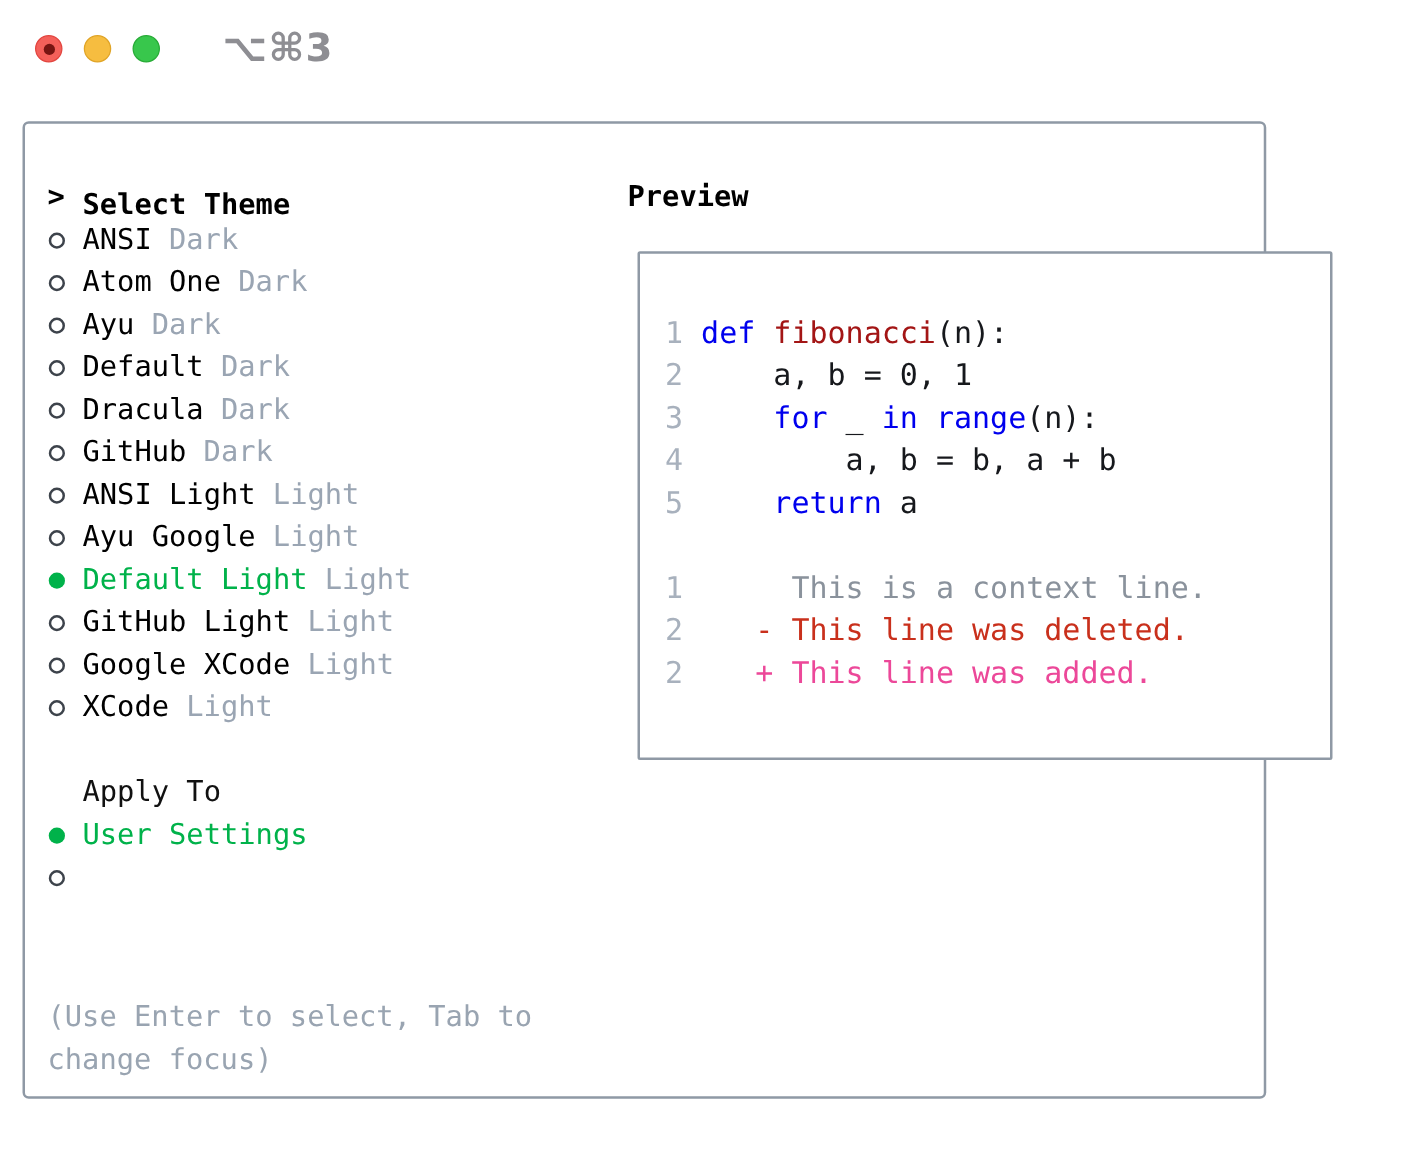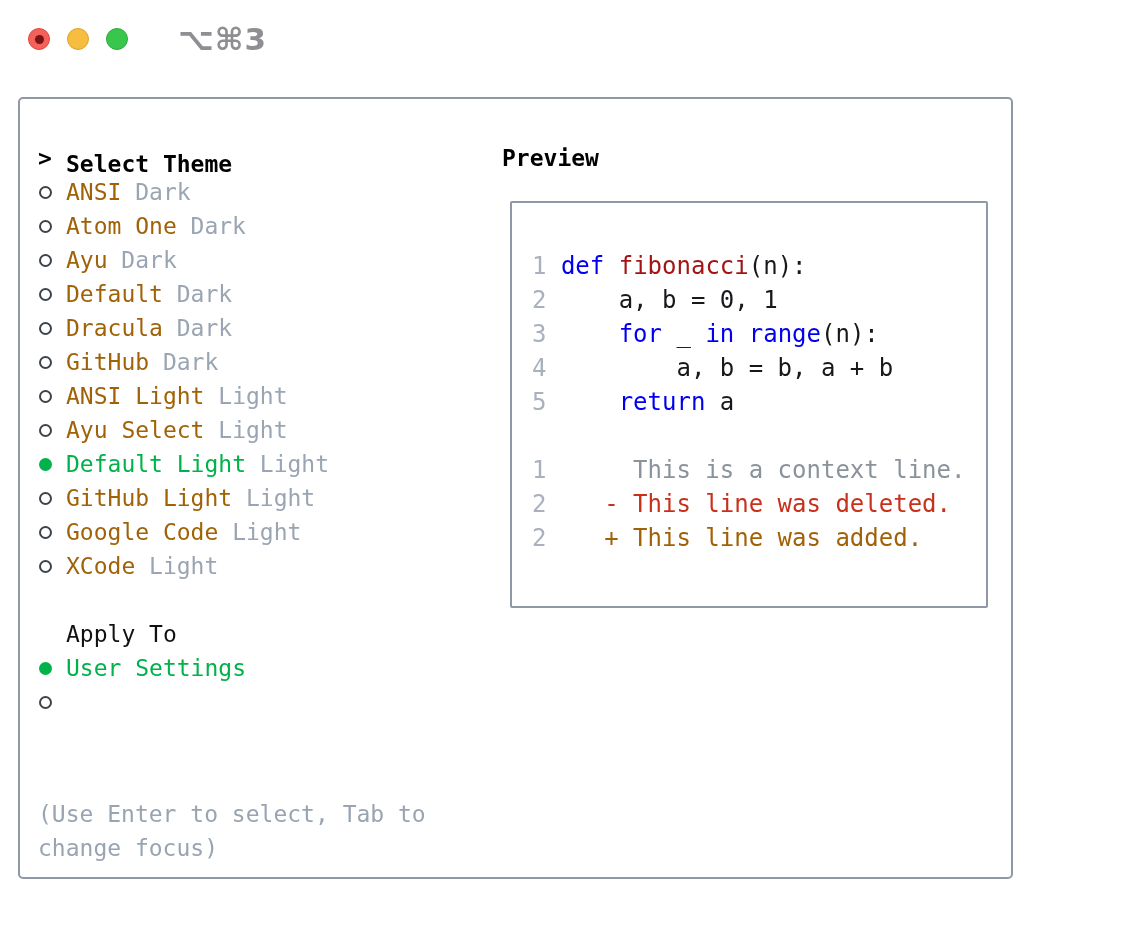--- a/index.html
+++ b/index.html
@@ -19,38 +19,38 @@
   
   .panel{position:absolute;left:18px;top:97px;width:995px;height:782px;border:2px solid #8f99a5;border-radius:5px;box-sizing:border-box;}
   
   .leftcol{position:absolute;left:18px;top:42px;width:452px;font-size:23px;line-height:34px;color:#2e343b;}
   .row{height:34px;display:flex;align-items:center;white-space:pre;}
   .row.blank{height:34px;}
   .marker{width:28px;display:flex;align-items:center;flex:none;}
   .cursor{font-weight:bold;color:#000;}
   .circle{width:13px;height:13px;border-radius:50%;box-sizing:border-box;border:2px solid #3d434b;margin-left:1px;}
   .selected .circle{border:none;background:#00b24a;}
-  .row .label{color:#a16207;}
+  .row .label{color:#000000;}
   .row.selected .label{color:#00b24a;text-align:center;}
   .tag{color:#9aa5b3;margin-left:0.6em;}
   .list-title .label{font-weight:bold;color:#000;margin-top:12px;}
   .section-title .label{color:#111;text-align:center;}
   .hint{position:absolute;left:18px;top:654px;width:440px;font-size:23px;line-height:34px;color:#99a4b1;margin-top:44px;}
   
   .preview-title{position:absolute;left:482px;top:42px;height:34px;line-height:34px;font-size:23px;font-weight:bold;color:#000;}
-  .preview-box{position:absolute;left:490px;top:102px;width:478px;height:407px;border:2px solid #8f99a5;border-radius:2px;box-sizing:border-box;background:#fff;}
+  .preview-box{position:absolute;left:490px;top:102px;width:556px;height:407px;border:2px solid #8f99a5;border-radius:2px;box-sizing:border-box;background:#fff;}
   .code{position:absolute;left:20px;top:46px;font-size:24px;line-height:34px;white-space:pre;}
   .cl{height:34px;}
   .ln{display:inline-block;width:1ch;margin-right:1ch;color:#a8b1bd;}
   .tk-kw{color:#0000ee;}
   .tk-fn{color:#a31515;}
   .tk-pl{color:#16181c;}
   .tk-ctx{color:#8a929c;}
   .tk-del{color:#c9301c;}
-  .tk-add{color:#a16207;}
+  .tk-add{color:#ec4899;}
 </style>
 </head>
 <body>
 
 <div class="window">
 
   <div class="titlebar">
     <span class="tl tl-red">
         <span class="dot"></span>
       </span>
@@ -67,24 +67,24 @@
         <span class="label">Select Theme</span>
       </div>
 
     <div class="row item"><span class="marker"><span class="circle"></span></span><span class="label">ANSI</span><span class="tag">Dark</span></div>
         <div class="row item"><span class="marker"><span class="circle"></span></span><span class="label">Atom One</span><span class="tag">Dark</span></div>
         <div class="row item"><span class="marker"><span class="circle"></span></span><span class="label">Ayu</span><span class="tag">Dark</span></div>
         <div class="row item"><span class="marker"><span class="circle"></span></span><span class="label">Default</span><span class="tag">Dark</span></div>
         <div class="row item"><span class="marker"><span class="circle"></span></span><span class="label">Dracula</span><span class="tag">Dark</span></div>
         <div class="row item"><span class="marker"><span class="circle"></span></span><span class="label">GitHub</span><span class="tag">Dark</span></div>
         <div class="row item"><span class="marker"><span class="circle"></span></span><span class="label">ANSI Light</span><span class="tag">Light</span></div>
-        <div class="row item"><span class="marker"><span class="circle"></span></span><span class="label">Ayu Select</span><span class="tag">Light</span></div>
+        <div class="row item"><span class="marker"><span class="circle"></span></span><span class="label">Ayu Google</span><span class="tag">Light</span></div>
         <div class="row item selected"><span class="marker"><span class="circle"></span></span><span class="label">Default Light</span><span class="tag">Light</span></div>
         <div class="row item"><span class="marker"><span class="circle"></span></span><span class="label">GitHub Light</span><span class="tag">Light</span></div>
-        <div class="row item"><span class="marker"><span class="circle"></span></span><span class="label">Google Code</span><span class="tag">Light</span></div>
+        <div class="row item"><span class="marker"><span class="circle"></span></span><span class="label">Google XCode</span><span class="tag">Light</span></div>
         <div class="row item"><span class="marker"><span class="circle"></span></span><span class="label">XCode</span><span class="tag">Light</span></div>
         <div class="row blank"></div>
         <div class="row section-title"><span class="marker"></span><span class="label">Apply To</span></div>
         <div class="row item selected"><span class="marker"><span class="circle"></span></span><span class="label">User Settings</span></div>
         <div class="row item"><span class="marker"><span class="circle"></span></span></div>
       </div>
 
     <div class="hint">(Use Enter to select, Tab to change focus)</div>
 
     <div class="preview-title">Preview</div>

